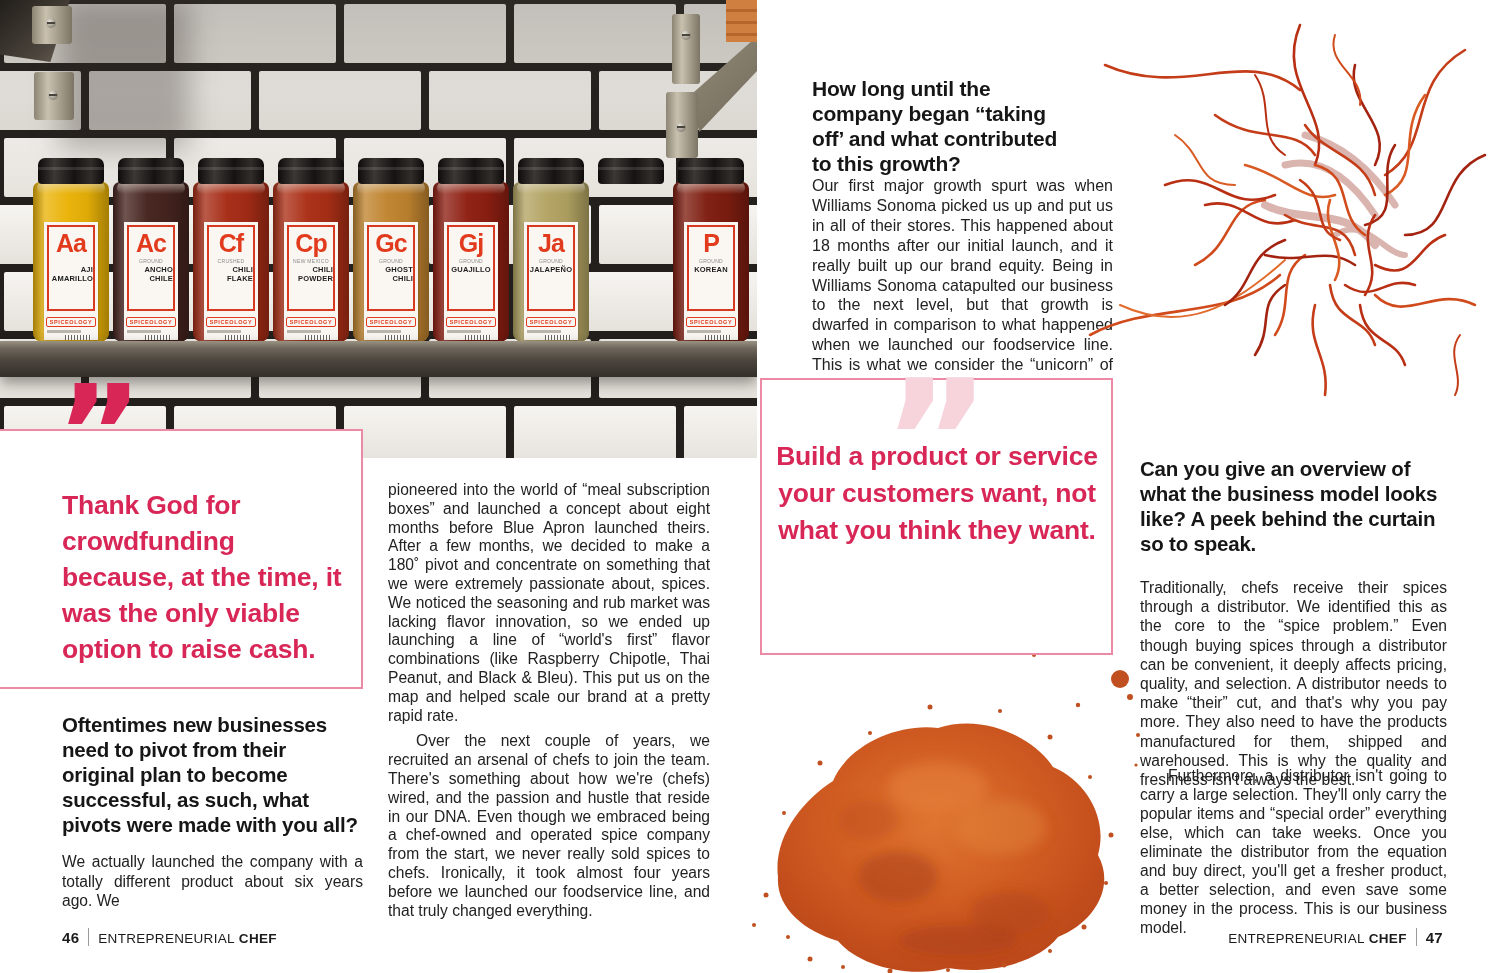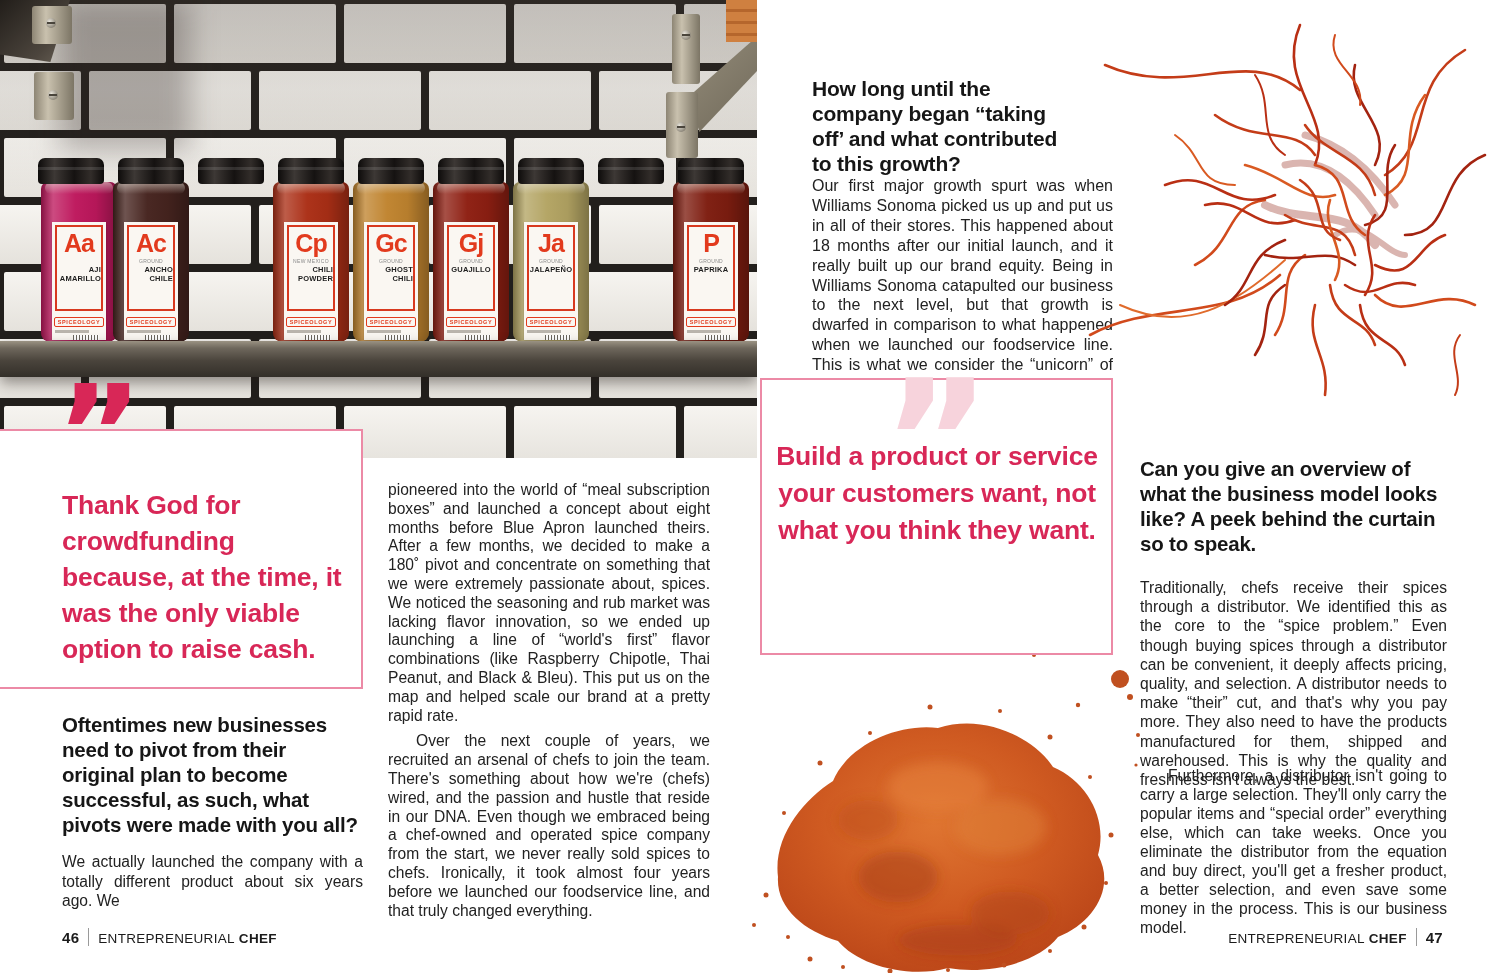--- a/index.html
+++ b/index.html
@@ -126,21 +126,21 @@
   <div class="abs metal" style="left:672px;top:14px;width:28px;height:70px;">
       <div class="screw" style="left:9px;top:16px;"></div>
     </div>
   <div class="abs metal" style="left:666px;top:92px;width:32px;height:66px;">
       <div class="screw" style="left:10px;top:30px;"></div>
     </div>
 
   <div class="jar-row">
 
       <div class="jar">
-        <div class="jar-body" style="background-color: #be185d; margin-left: 8px;">
+        <div class="jar-body" style="background-color: #eab308;">
           <div class="glass deco"></div>
           <div class="label">
             <div class="label-inner">
               <div class="jar-code">Aa</div>
               <div class="jar-topline"></div>
               <div class="jar-name">AJI AMARILLO</div>
             </div>
             <div style="display:flex;justify-content:center;margin-top:2px;">
               <div class="jar-brand">SPICEOLOGY</div>
             </div>
@@ -164,20 +164,35 @@
               <div class="jar-brand">SPICEOLOGY</div>
             </div>
             <div class="jar-meta deco"></div>
             <div class="jar-meta2 deco"></div>
           </div>
         </div>
         <div class="cap"></div>
       </div>
 
       <div class="jar">
+        <div class="jar-body" style="background-color: rgb(166, 44, 22);">
+          <div class="glass deco"></div>
+          <div class="label">
+            <div class="label-inner">
+              <div class="jar-code">Cf</div>
+              <div class="jar-topline">CRUSHED</div>
+              <div class="jar-name">CHILI FLAKE</div>
+            </div>
+            <div style="display:flex;justify-content:center;margin-top:2px;">
+              <div class="jar-brand">SPICEOLOGY</div>
+            </div>
+            <div class="jar-meta deco"></div>
+            <div class="jar-meta2 deco"></div>
+          </div>
+        </div>
         <div class="cap"></div>
       </div>
 
       <div class="jar">
         <div class="jar-body" style="background-color: rgb(171, 47, 22);">
           <div class="glass deco"></div>
           <div class="label">
             <div class="label-inner">
               <div class="jar-code">Cp</div>
               <div class="jar-topline">NEW MEXICO</div>
@@ -254,21 +269,21 @@
         <div class="cap"></div>
       </div>
 
       <div class="jar">
         <div class="jar-body" style="background-color: rgb(126, 29, 16);">
           <div class="glass deco"></div>
           <div class="label">
             <div class="label-inner">
               <div class="jar-code">P</div>
               <div class="jar-topline">GROUND</div>
-              <div class="jar-name">PAPRIKA</div>
+              <div class="jar-name">KOREAN</div>
             </div>
             <div style="display:flex;justify-content:center;margin-top:2px;">
               <div class="jar-brand">SPICEOLOGY</div>
             </div>
             <div class="jar-meta deco"></div>
             <div class="jar-meta2 deco"></div>
           </div>
         </div>
         <div class="cap"></div>
       </div>

